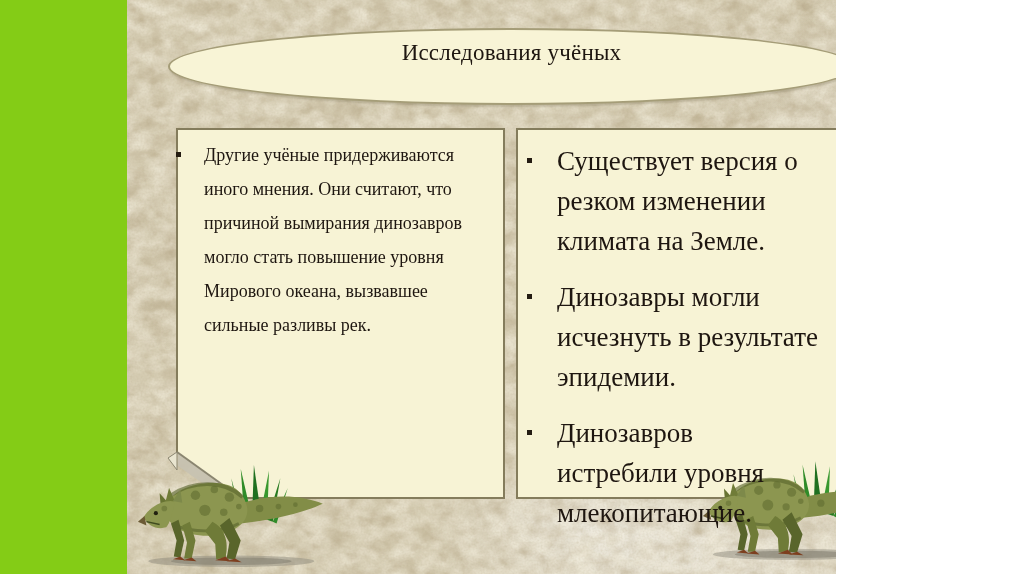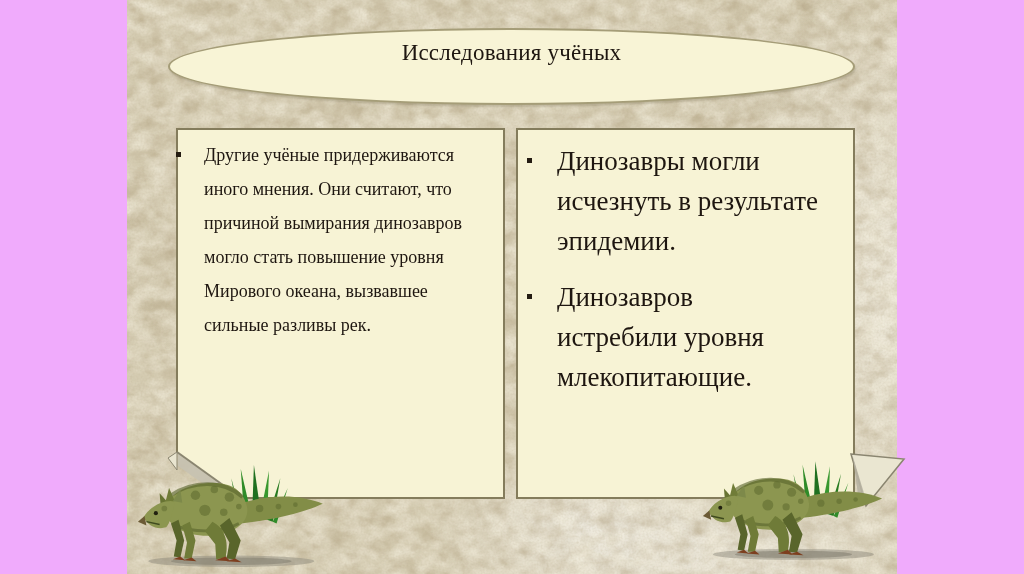--- a/index.html
+++ b/index.html
@@ -1,19 +1,19 @@
 <!DOCTYPE html>
 <html><head>
 <meta charset="utf-8">
 <style>
   * { margin:0; padding:0; box-sizing:border-box; }
   html,body { background:#ffffff; }
   .stage {
-    position:relative; width:1024px; height:574px; overflow:hidden;
-    background:#f0abfc;
+    position:relative; width:836px; height:574px; overflow:hidden;
+    background:#84cc16;
     font-family:"Liberation Serif","DejaVu Serif",serif;
     color:#1e1610;
   }
   
   .slide {
     position:absolute; left:127px; top:0; width:770px; height:574px;
     background:
       radial-gradient(230px 150px at 60% 92%, rgba(255,255,255,0.55), rgba(255,255,255,0) 70%),
       radial-gradient(300px 420px at 101% 50%, rgba(252,250,243,0.65), rgba(252,250,243,0) 75%),
       radial-gradient(260px 120px at 80% 97%, rgba(255,255,255,0.5), rgba(255,255,255,0) 70%),
@@ -169,20 +169,24 @@
   <div class="callout-text left">
     <div class="li">
       <span class="marker"></span>
       <p>Другие учёные придерживаются иного мнения. Они считают, что причиной вымирания динозавров могло стать повышение уровня Мирового океана, вызвавшее сильные разливы рек.</p>
     </div>
   </div>
 
   <div class="callout-text right">
     <div class="li">
       <span class="marker"></span>
+      <p>Существует версия о резком изменении климата на Земле.</p>
+    </div>
+    <div class="li">
+      <span class="marker"></span>
       <p>Динозавры могли исчезнуть в результате эпидемии.</p>
     </div>
     <div class="li">
       <span class="marker"></span>
       <p>Динозавров истребили уровня млекопитающие.</p>
     </div>
   </div>
 
 </div>
 

